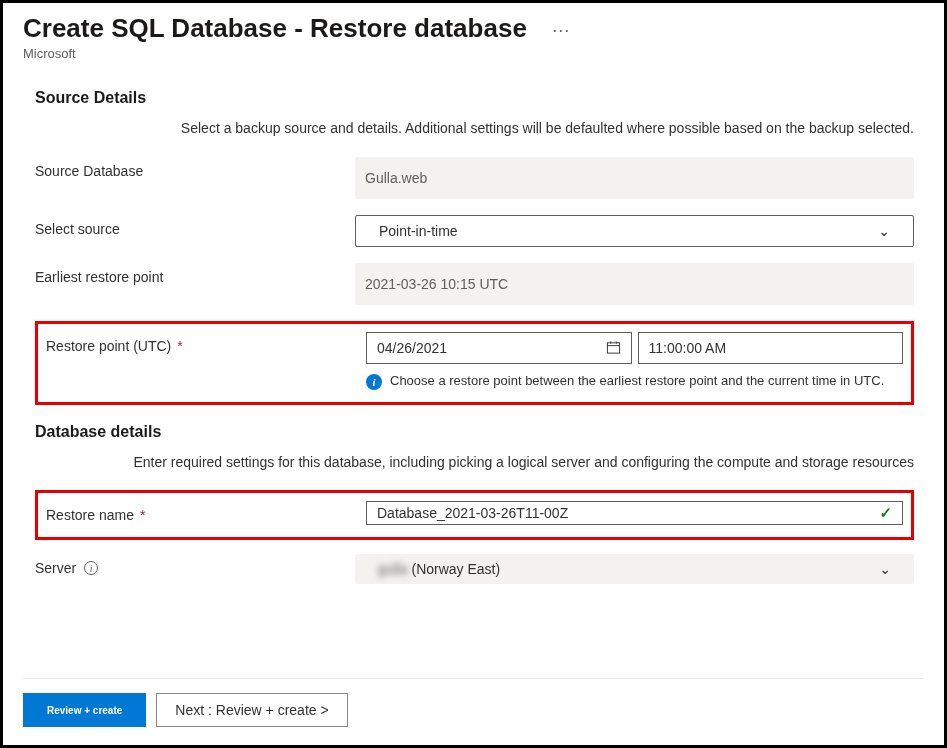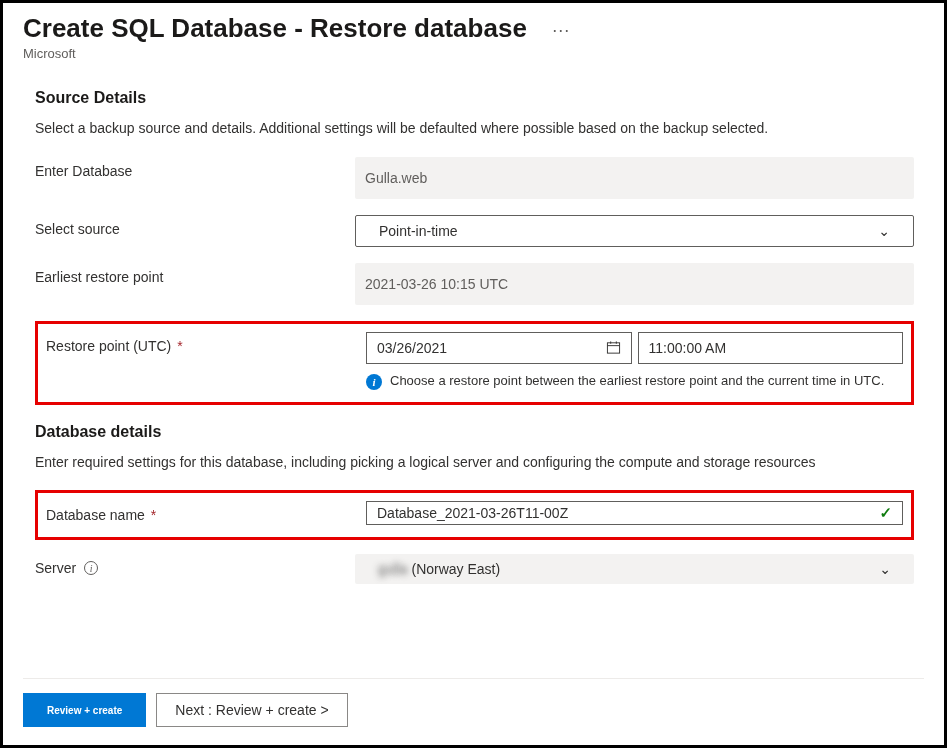--- a/index.html
+++ b/index.html
@@ -5,21 +5,21 @@
   * { box-sizing: border-box; margin: 0; padding: 0; }
   body { font-family: "Segoe UI", Arial, sans-serif; background: #fff; color: #323130; }
   .window { border: 3px solid #000; width: 947px; height: 748px; padding: 10px 20px 20px 20px; position: relative; }
   .header { margin-bottom: 8px; }
   .title-row { display: flex; align-items: center; gap: 25px; }
   .title { font-size: 26px; font-weight: 600; color: #1b1a19; }
   .ellipsis { font-size: 18px; color: #605e5c; padding-top: 4px; }
   .subtitle { font-size: 13px; color: #605e5c; margin-top: 2px; }
   .section { margin-top: 28px; padding-left: 12px; padding-right: 10px; }
   .section-title { font-size: 16px; font-weight: 600; color: #1b1a19; margin-bottom: 12px; }
-  .section-desc { font-size: 14px; color: #323130; margin-bottom: 18px; line-height: 1.4; }
+  .section-desc { font-size: 14px; color: #323130; margin-bottom: 18px; line-height: 1.4; text-align: right; }
   .form-row { display: flex; align-items: flex-start; margin-bottom: 16px; }
   .form-label { width: 320px; font-size: 14px; color: #323130; padding-top: 6px; display: flex; align-items: center; gap: 4px; }
   .req { color: #a4262c; margin-left: 2px; }
   .form-control { flex: 1; }
   .readonly-box { background: #f3f2f1; padding: 13px 10px; font-size: 14px; color: #605e5c; border-radius: 2px; }
   .select-box { border: 1px solid #605e5c; padding: 7px 23px; font-size: 14px; color: #323130; border-radius: 2px; display: flex; justify-content: space-between; align-items: center; cursor: pointer; background: #fff; }
   .select-box.server { background: #f3f2f1; border: none; cursor: default; }
   .chev { font-size: 14px; color: #323130; }
   .highlight-box { border: 3px solid #e60000; padding: 8px 8px; margin-bottom: 14px; }
   .highlight-box .form-row { margin-bottom: 4px; }
@@ -49,21 +49,21 @@
       <div class="ellipsis">···</div>
     </div>
     <div class="subtitle">Microsoft</div>
   </div>
 
   <div class="section">
     <div class="section-title">Source Details</div>
     <div class="section-desc">Select a backup source and details. Additional settings will be defaulted where possible based on the backup selected.</div>
 
     <div class="form-row">
-      <div class="form-label">Enter Database</div>
+      <div class="form-label">Source Database</div>
       <div class="form-control">
         <div class="readonly-box">Gulla.web</div>
       </div>
     </div>
 
     <div class="form-row">
       <div class="form-label">Select source</div>
       <div class="form-control">
         <div class="select-box">
           <span>Point-in-time</span>
@@ -81,21 +81,21 @@
 
     <div class="highlight-box">
       <div class="form-row">
         <div class="form-label">
           <span>Restore point (UTC)</span>
             <span class="req">*</span>
         </div>
         <div class="form-control">
           <div class="dt-row">
             <div class="date-input">
-              <span>03/26/2021</span>
+              <span>04/26/2021</span>
               <span class="cal-icon">
                 <svg viewBox="0 0 16 16">
                     <rect x="1.5" y="3" width="13" height="11" fill="none" stroke="#323130" stroke-width="1"></rect>
                     <line x1="1.5" y1="6" x2="14.5" y2="6" stroke="#323130" stroke-width="1"></line>
                     <line x1="5" y1="1.5" x2="5" y2="4" stroke="#323130" stroke-width="1"></line>
                     <line x1="11" y1="1.5" x2="11" y2="4" stroke="#323130" stroke-width="1"></line>
                   </svg>
               </span>
             </div>
             <div class="time-input">
@@ -111,21 +111,21 @@
     </div>
   </div>
 
   <div class="section" style="margin-top:18px;">
     <div class="section-title">Database details</div>
     <div class="section-desc">Enter required settings for this database, including picking a logical server and configuring the compute and storage resources</div>
 
     <div class="highlight-box">
       <div class="form-row">
         <div class="form-label">
-          <span>Database name</span>
+          <span>Restore name</span>
             <span class="req">*</span>
         </div>
         <div class="form-control">
           <div class="db-input">
             <span>Database_2021-03-26T11-00Z</span>
             <span class="check">✓</span>
           </div>
         </div>
       </div>
     </div>

